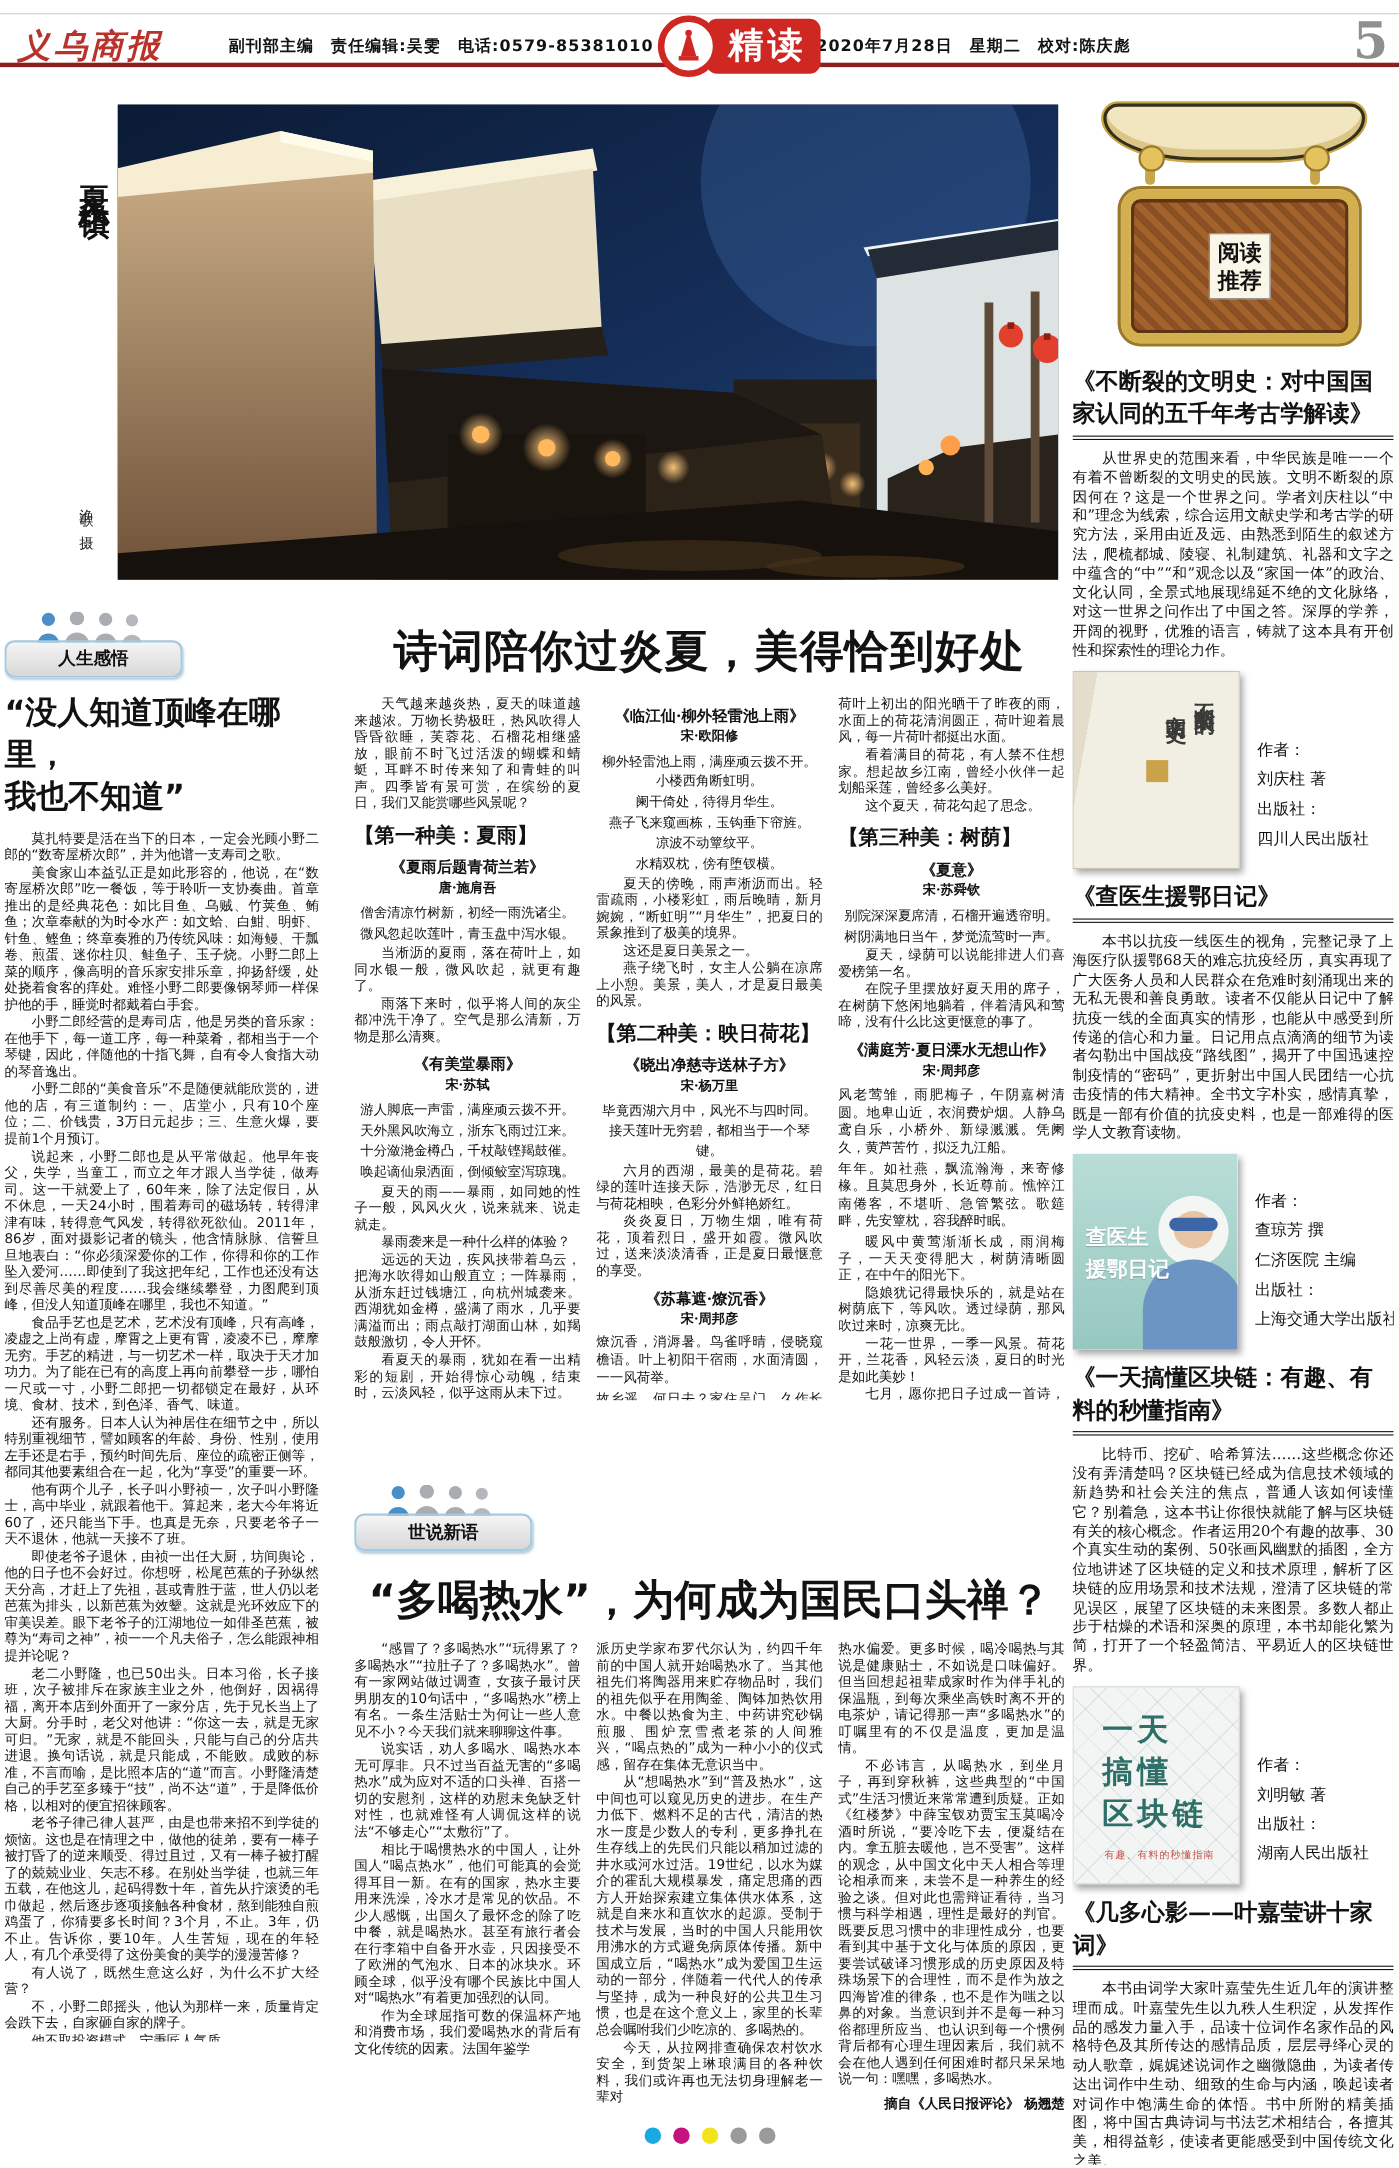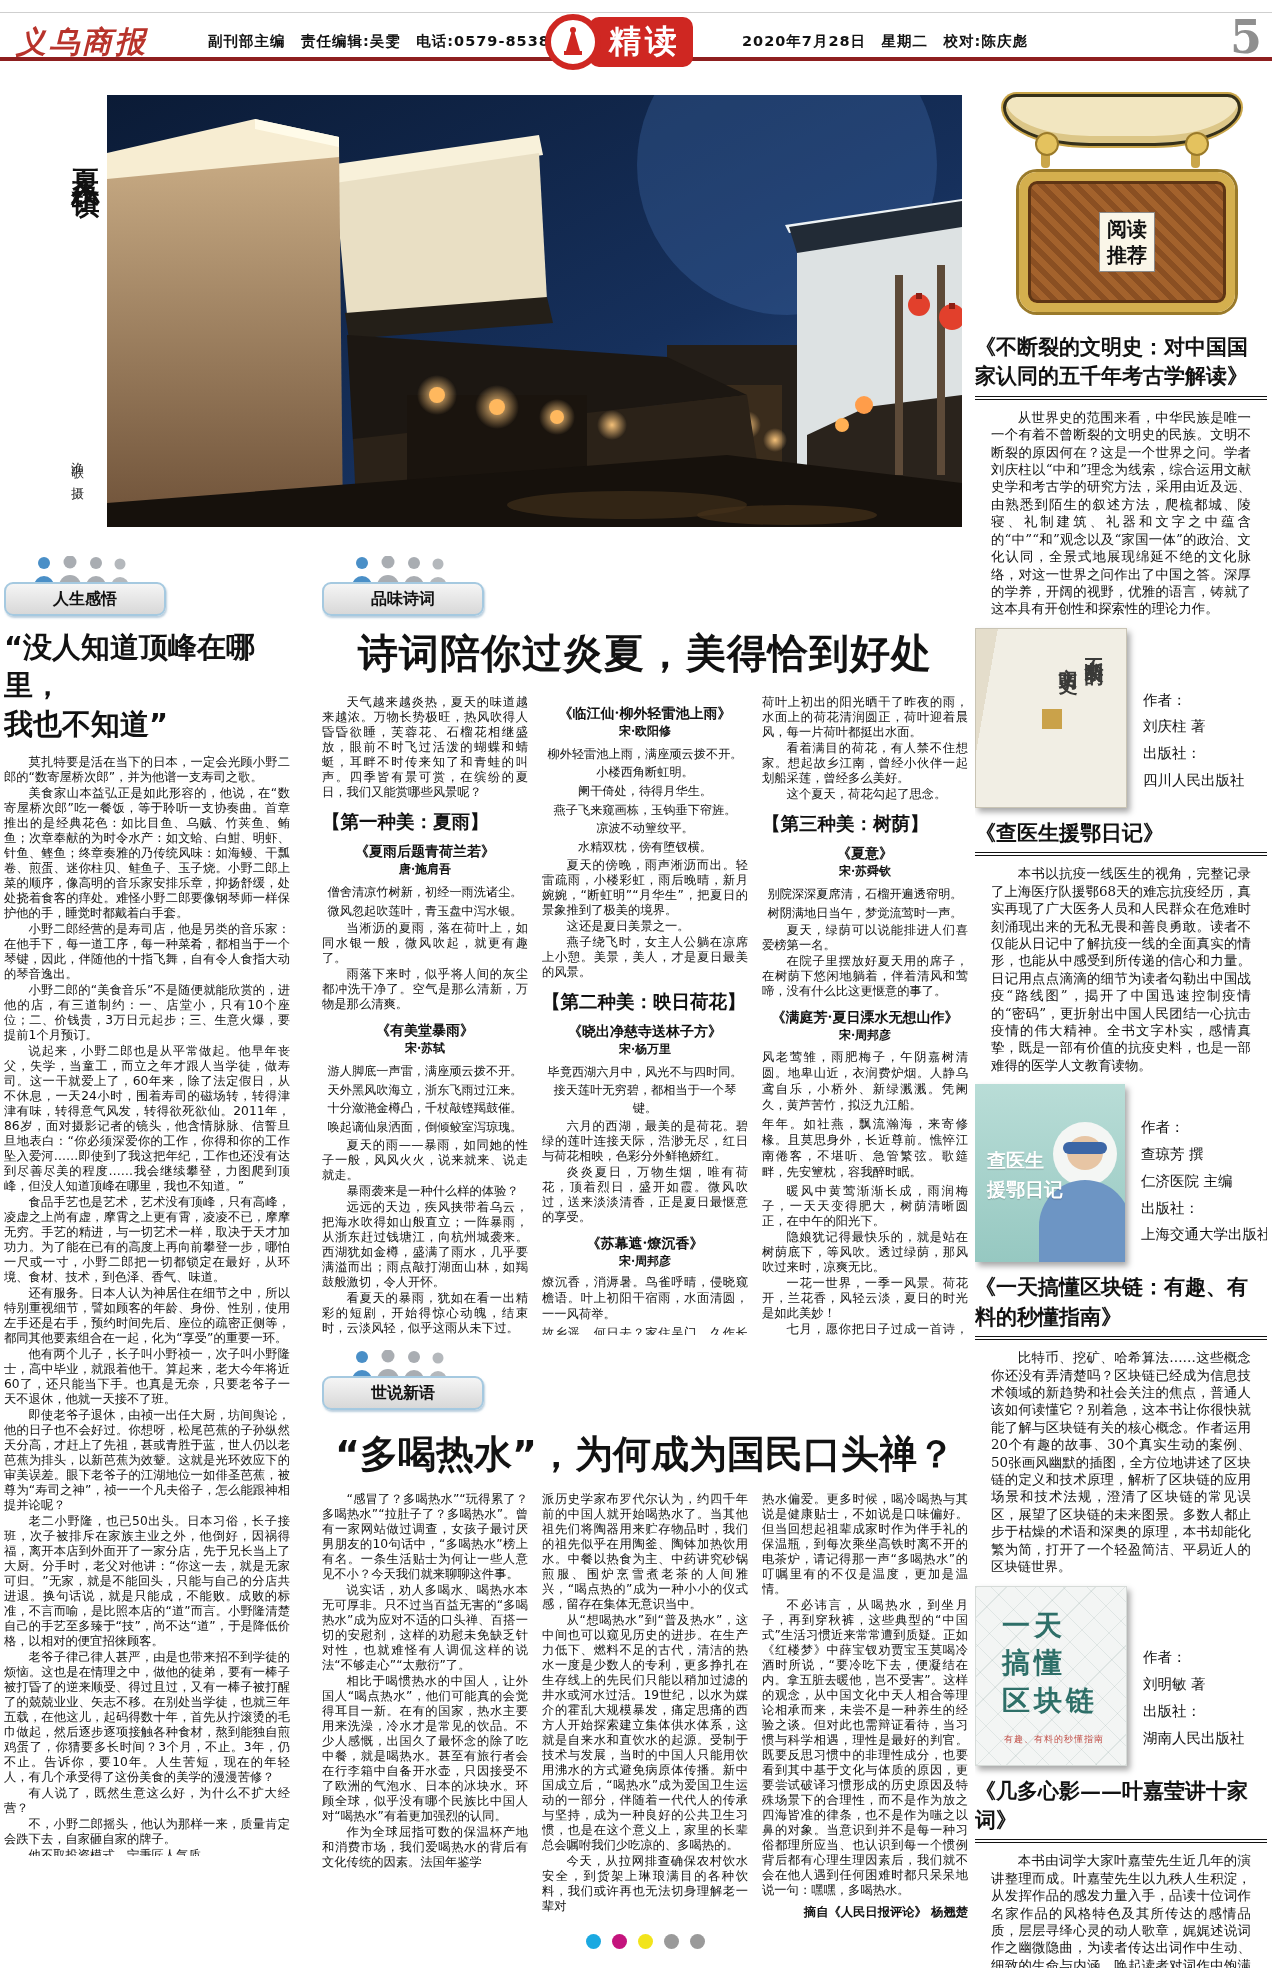--- a/index.html
+++ b/index.html
@@ -8,21 +8,21 @@
   
   .topline{position:absolute;left:0;top:12px;width:100%;height:1px;background:#cfcfcf;}
   .masthead{position:absolute;left:16px;top:22px;font-family:"DejaVu Serif",serif;font-style:italic;
             font-weight:bold;font-size:30px;color:#b8332b;letter-spacing:3px;}
   .hdr-info{position:absolute;top:32px;font-size:14.5px;font-weight:bold;letter-spacing:1px;white-space:nowrap;}
   .hdr-info-left{left:208px;}
   .hdr-info-right{left:742px;}
   .hdr-rule{position:absolute;left:0;top:57px;width:100%;height:4px;background:#8e1f1f;}
   .page-num{position:absolute;right:10px;top:10px;font-family:"DejaVu Serif",serif;font-weight:bold;
             font-size:46px;color:#8f8f8f;}
-  .jingdu{position:absolute;left:545px;top:6px;width:152px;height:72px;z-index:5;display:flex;align-items:center;}
+  .jingdu{position:absolute;left:598px;top:6px;width:152px;height:72px;z-index:5;display:flex;align-items:center;}
   .jd-circle{width:56px;height:56px;border-radius:50%;background:#fff;border:6px solid #cf2722;
              display:flex;align-items:center;justify-content:center;z-index:2;box-sizing:border-box;}
   .jd-box{margin-left:-12px;background:#cf2722;border-radius:10px;padding:8px 12px 10px 20px;}
   .jd-box span{color:#fff;font-weight:bold;font-size:32px;letter-spacing:4px;line-height:1;}
   
   .photo-title{position:absolute;left:66px;top:146px;writing-mode:vertical-rl;font-size:28px;
                font-weight:bold;letter-spacing:7px;color:#111;}
   .photo-credit{position:absolute;left:68px;top:452px;writing-mode:vertical-rl;font-size:13px;
                 letter-spacing:4px;color:#222;}
   .photo{position:absolute;left:107px;top:95px;width:855px;height:432px;overflow:hidden;background:#0c1d3a;}
@@ -76,21 +76,21 @@
   .orn-medal{position:absolute;left:44px;top:88px;width:198px;height:122px;
     background:repeating-linear-gradient(45deg,#a3622c 0 6px,#8a4f22 6px 12px);
     border:9px solid #d4af4e;border-radius:18px;box-shadow:0 0 0 3px #9a7a2a,inset 0 0 0 3px #5e3514;
     display:flex;align-items:center;justify-content:center;}
   .orn-label{background:#faf6e8;border:1px solid #8a8a8a;padding:3px 7px;text-align:center;
     font-weight:bold;font-size:20px;line-height:1.3;color:#111;}
   .book{margin-top:6px;}
   .book-title{font-family:"DejaVu Serif",serif;font-size:21px;font-weight:bold;line-height:1.4;
     margin:10px 0 4px;padding-bottom:5px;border-bottom:4px double #111;}
   .book-body{font-family:"DejaVu Serif",serif;font-size:13.4px;line-height:1.3;text-align:justify;
-    text-indent:2em;margin:9px 16px 10px;}
+    text-indent:2em;margin:9px 0 10px;}
   .book-row{display:flex;align-items:flex-end;}
   .author{font-family:"DejaVu Serif",serif;font-size:14.5px;line-height:1.85;margin-left:16px;
     padding-bottom:14px;white-space:nowrap;}
   .cover{flex:0 0 150px;height:178px;position:relative;box-shadow:3px 4px 6px rgba(0,0,0,.35);overflow:hidden;}
   .cover-civ{background:linear-gradient(100deg,#e4ddcb 0 12%,#f1eee4 12% 100%);border:1px solid #c9c4b4;}
   .cover-civ .vtxt{position:absolute;right:18px;top:14px;writing-mode:vertical-rl;
     font-family:"DejaVu Serif",serif;font-weight:bold;font-size:19px;color:#3a3a38;letter-spacing:3px;}
   .cover-civ .seal{position:absolute;left:66px;top:80px;width:20px;height:20px;background:#caa24a;}
   .cover-doc{background:linear-gradient(#b9ddd7,#96c8c1);}
   .cover-doc .t{position:absolute;left:12px;top:62px;color:#fff;font-weight:bold;font-size:19px;
@@ -242,41 +242,20 @@
         <div class="blk blk-p">老二小野隆，也已50出头。日本习俗，长子接班，次子被排斥在家族主业之外，他倒好，因祸得福，离开本店到外面开了一家分店，先于兄长当上了大厨。分手时，老父对他讲：“你这一去，就是无家可归。”无家，就是不能回头，只能与自己的分店共进退。换句话说，就是只能成，不能败。成败的标准，不言而喻，是比照本店的“道”而言。小野隆清楚自己的手艺至多臻于“技”，尚不达“道”，于是降低价格，以相对的便宜招徕顾客。</div>
         <div class="blk blk-p">老爷子律己律人甚严，由是也带来招不到学徒的烦恼。这也是在情理之中，做他的徒弟，要有一棒子被打昏了的逆来顺受、得过且过，又有一棒子被打醒了的兢兢业业、矢志不移。在别处当学徒，也就三年五载，在他这儿，起码得数十年，首先从拧滚烫的毛巾做起，然后逐步逐项接触各种食材，熬到能独自煎鸡蛋了，你猜要多长时间？3个月，不止。3年，仍不止。告诉你，要10年。人生苦短，现在的年轻人，有几个承受得了这份美食的美学的漫漫苦修？</div>
         <div class="blk blk-p">有人说了，既然生意这么好，为什么不扩大经营？</div>
         <div class="blk blk-p">不，小野二郎摇头，他认为那样一来，质量肯定会跌下去，自家砸自家的牌子。</div>
         <div class="blk blk-p">他不取投资模式，宁秉匠人气质。</div>
       </div>
 
   </section>
 
   <section class="mid-top">
-    <div class="badge">
-      <svg width="104" height="30" viewBox="0 0 104 30">
-        <g fill="#4a8fc7">
-            <circle cx="12" cy="7" r="6"></circle>
-            <path d="M2,30 a10,10 0 0 1 20,0 z"></path>
-          </g>
-        <g fill="#a9adb2">
-            <circle cx="38" cy="6" r="6.5"></circle>
-            <path d="M27,30 a11,11 0 0 1 22,0 z"></path>
-          </g>
-        <g fill="#a9adb2">
-            <circle cx="64" cy="7" r="6"></circle>
-            <path d="M54,30 a10,10 0 0 1 20,0 z"></path>
-          </g>
-        <g fill="#b4b8bc">
-            <circle cx="88" cy="8" r="5.5"></circle>
-            <path d="M79,30 a9,9 0 0 1 18,0 z"></path>
-          </g>
-      </svg>
-      <div class="pill">品味诗词</div>
-    </div>
     <h1>诗词陪你过炎夏，美得恰到好处</h1>
     <div class="cols">
       <div class="col art-body">
 
       <div class="blk blk-p">天气越来越炎热，夏天的味道越来越浓。万物长势极旺，热风吹得人昏昏欲睡，芙蓉花、石榴花相继盛放，眼前不时飞过活泼的蝴蝶和蜻蜓，耳畔不时传来知了和青蛙的叫声。四季皆有景可赏，在缤纷的夏日，我们又能赏哪些风景呢？</div>
           <div class="blk blk-h">【第一种美：夏雨】</div>
           <div class="blk blk-pt">《夏雨后题青荷兰若》</div>
           <div class="blk blk-pa">唐·施肩吾</div>
           <div class="blk blk-v">僧舍清凉竹树新，初经一雨洗诸尘。</div>
           <div class="blk blk-v">微风忽起吹莲叶，青玉盘中泻水银。</div>

